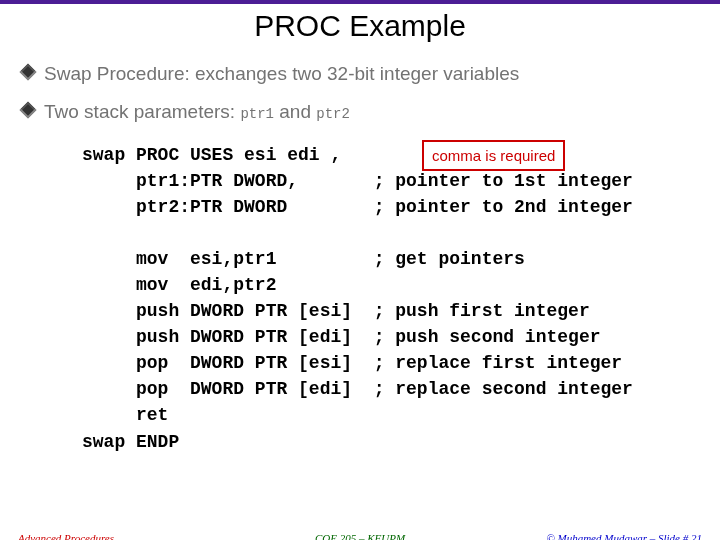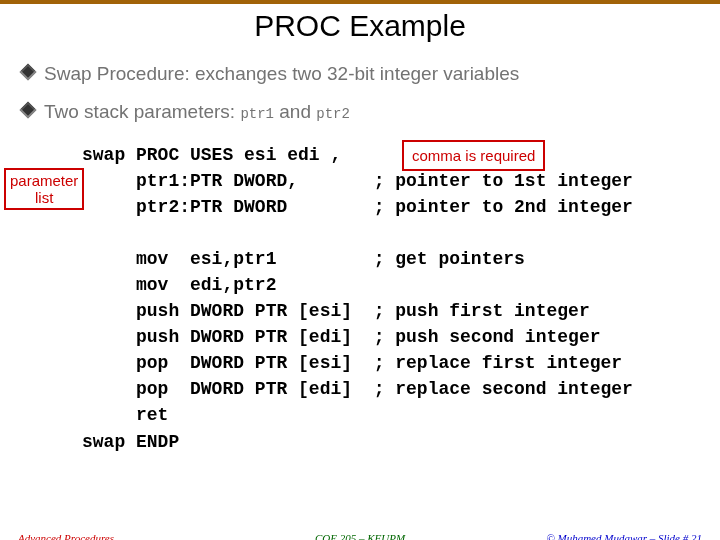--- a/index.html
+++ b/index.html
@@ -6,21 +6,21 @@
     margin: 0;
     padding: 0;
     width: 720px;
     height: 540px;
     background: #fff;
     font-family: Arial, Helvetica, sans-serif;
     position: relative;
     overflow: hidden;
   }
   .banner {
-    background: #a16207;
+    background: #4c1d95;
     width: 100%;
     height: 40px;
     position: relative;
   }
   .title {
     position: absolute;
     top: 4px;
     left: 0;
     width: 720px;
     text-align: center;
@@ -73,20 +73,21 @@
   }
   .callout-red {
     border: 2px solid #cc0000;
     color: #cc0000;
     font-family: Arial, sans-serif;
     font-size: 15px;
     font-weight: normal;
     padding: 2px 8px;
     position: absolute;
     background: #fff;
+    margin-left: 20px;
   }
   .callout-param {
     left: -78px;
     top: 26px;
     text-align: center;
     line-height: 1.15;
     padding: 2px 4px;
   }
   .callout-comma {
     left: 320px;
@@ -138,21 +139,21 @@
   <div class="bullet-line">
     <span class="diamond"></span>
     <span>Swap Procedure: exchanges two 32-bit integer variables</span>
   </div>
 
   <div class="bullet-line">
     <span class="diamond"></span>
     <span>Two stack parameters: </span><span class="mono">ptr1</span><span> and </span><span class="mono">ptr2</span>
   </div>
 
-  <div class="codeblock"><div class="callout-red callout-param"><span>parameter</span><br><span>list</span></div><div class="callout-red callout-comma">comma is required</div><span>swap PROC USES esi edi ,
+  <div class="codeblock"><div class="callout-red callout-comma">comma is required</div><span>swap PROC USES esi edi ,
      ptr1:PTR DWORD,       ; pointer to 1st integer
      ptr2:PTR DWORD        ; pointer to 2nd integer
 
      mov  esi,ptr1         ; get pointers
      mov  edi,ptr2
      push DWORD PTR [esi]  ; push first integer
      push DWORD PTR [edi]  ; push second integer
      pop  DWORD PTR [esi]  ; replace first integer
      pop  DWORD PTR [edi]  ; replace second integer
      ret

